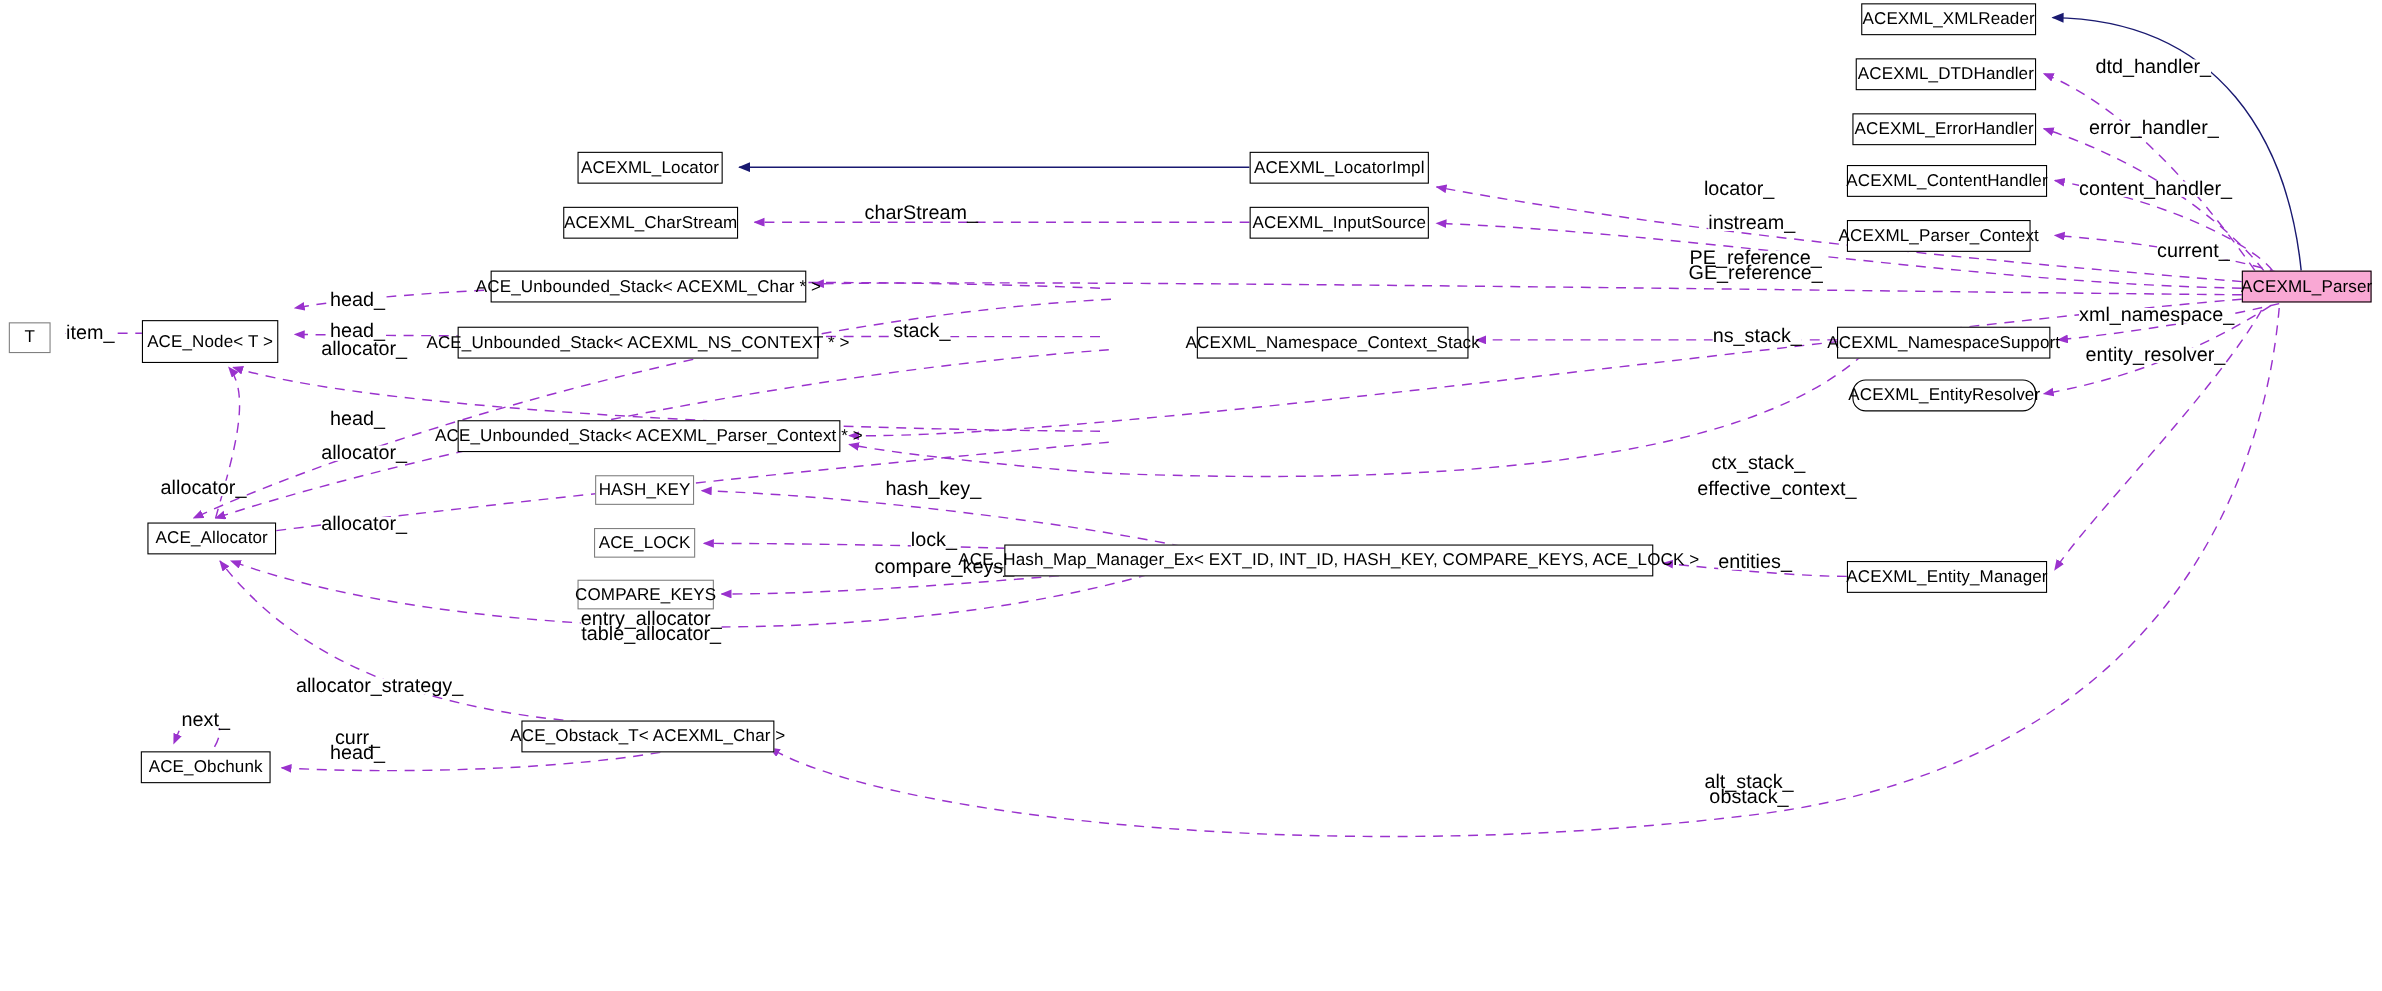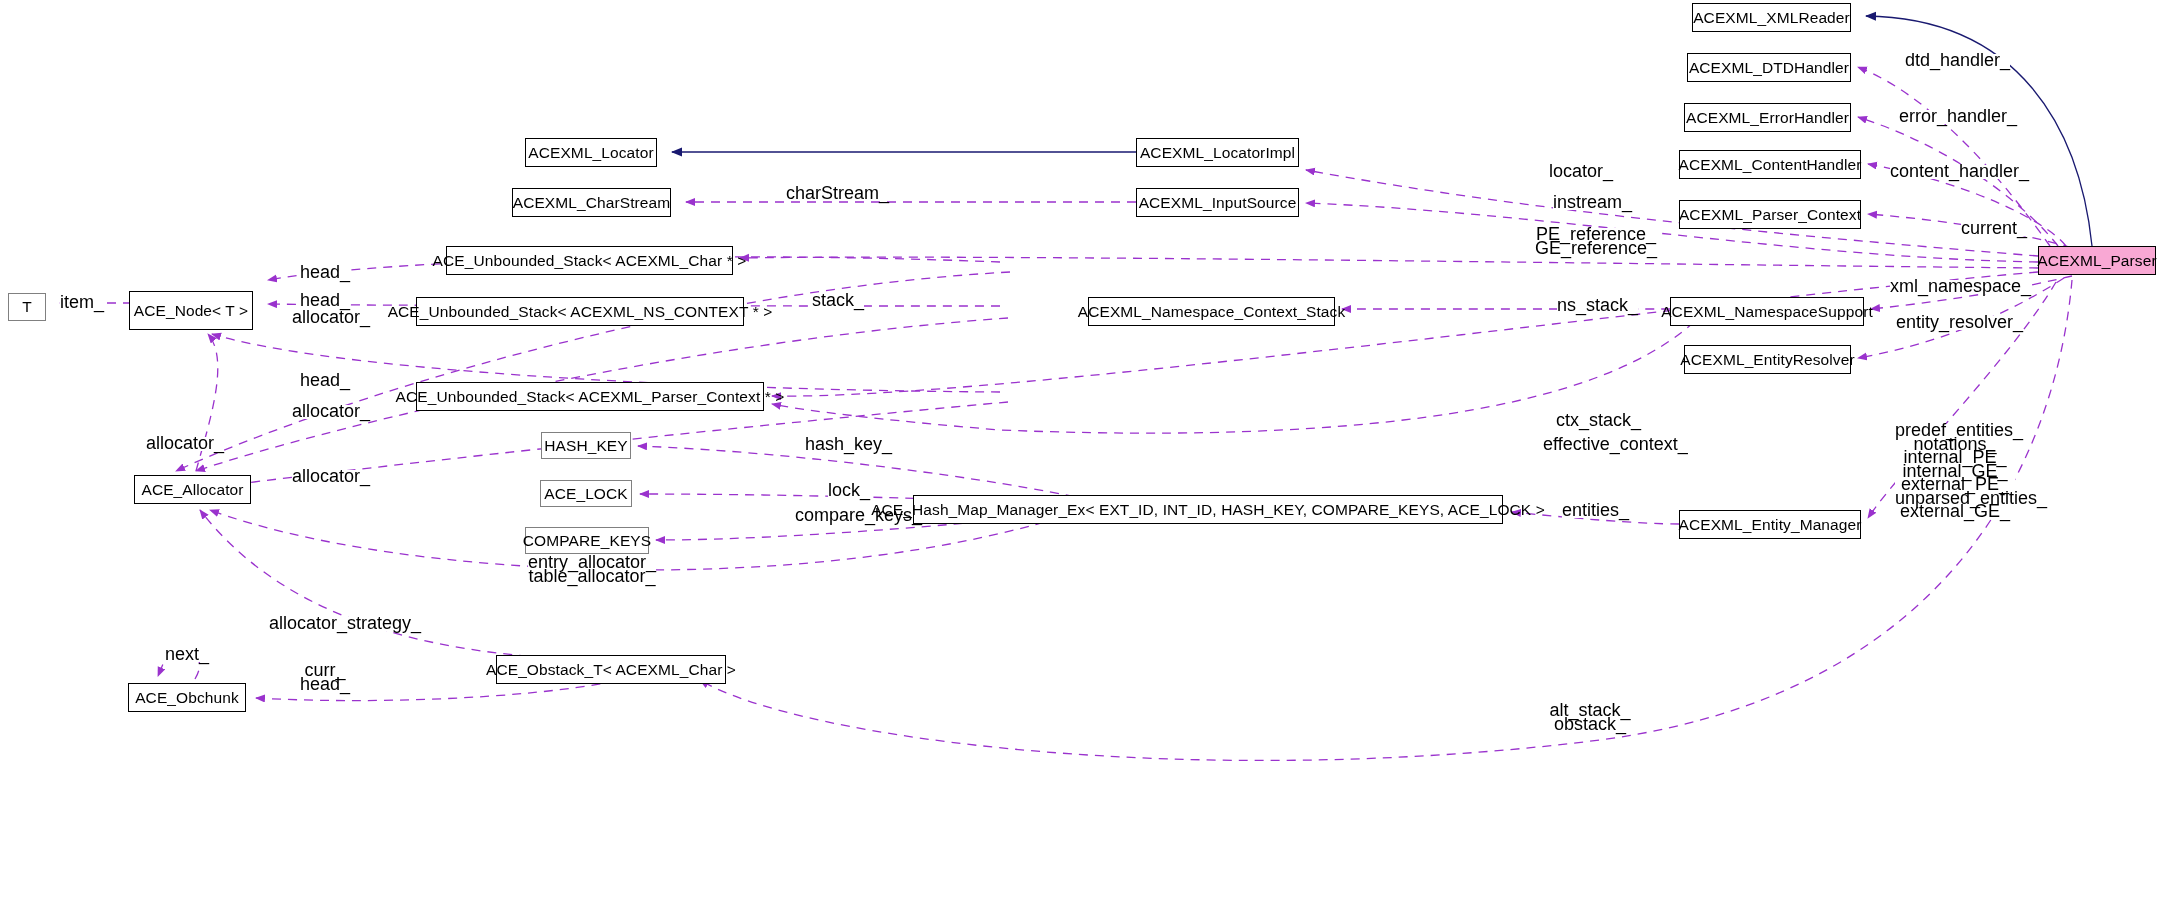--- a/index.html
+++ b/index.html
@@ -151,21 +151,21 @@
     </div>
   <div class="node tmpl" style="left:541px;top:432px; width:90px;  height:27px;">
       <span>HASH_KEY</span>
     </div>
   <div class="node tmpl" style="left:540px;top:480px; width:92px;  height:27px;">
       <span>ACE_LOCK</span>
     </div>
   <div class="node tmpl" style="left:525px;top:527px; width:124px; height:27px;">
       <span>COMPARE_KEYS</span>
     </div>
-  <div class="node" style="left:474px;top:655px; width:230px; height:29px;margin-left:22px;">
+  <div class="node" style="left:474px;top:655px; width:230px; height:29px;">
       <span>ACE_Obstack_T&lt; ACEXML_Char &gt;</span>
     </div>
 
   <div class="node" style="left:1136px;top:138px; width:163px; height:29px;">
       <span>ACEXML_LocatorImpl</span>
     </div>
   <div class="node" style="left:1136px;top:188px; width:163px; height:29px;">
       <span>ACEXML_InputSource</span>
     </div>
   <div class="node" style="left:1088px;top:297px; width:247px; height:29px;">
@@ -180,27 +180,27 @@
     </div>
   <div class="node" style="left:1687px;top:53px;  width:164px; height:29px;">
       <span>ACEXML_DTDHandler</span>
     </div>
   <div class="node" style="left:1684px;top:103px; width:167px; height:29px;">
       <span>ACEXML_ErrorHandler</span>
     </div>
   <div class="node" style="left:1679px;top:150px; width:182px; height:29px;">
       <span>ACEXML_ContentHandler</span>
     </div>
-  <div class="node" style="left:1679px;top:200px; width:182px; height:29px;">
+  <div class="node" style="left:1679px;top:200px; width:167px; height:29px;">
       <span>ACEXML_Parser_Context</span>
     </div>
   <div class="node" style="left:1670px;top:297px; width:194px; height:29px;">
       <span>ACEXML_NamespaceSupport</span>
     </div>
-  <div class="node" style="left:1684px;top:345px; width:167px; height:29px;">
+  <div class="node" style="left:1684px;top:345px; width:167px; height:29px;border-radius:12px;">
       <span>ACEXML_EntityResolver</span>
     </div>
   <div class="node" style="left:1679px;top:510px; width:182px; height:29px;">
       <span>ACEXML_Entity_Manager</span>
     </div>
 
   <div class="node focus" style="left:2038px;top:246px; width:118px; height:29px;">
       <span>ACEXML_Parser</span>
     </div>
 
@@ -233,23 +233,16 @@
   <div class="edge-label" style="left:1556px;top:381px;margin-top:33px;">ctx_stack_</div>
   <div class="edge-label" style="left:1527px;top:438px;margin-left:16px;">effective_context_</div>
   <div class="edge-label" style="left:1562px;top:504px;">entities_</div>
 
   <div class="edge-label" style="left:1905px;top:54px;">dtd_handler_</div>
   <div class="edge-label" style="left:1899px;top:110px;">error_handler_</div>
   <div class="edge-label" style="left:1890px;top:165px;">content_handler_</div>
   <div class="edge-label" style="left:1925px;top:222px;margin-left:36px;">current_</div>
   <div class="edge-label" style="left:1890px;top:280px;">xml_namespace_</div>
   <div class="edge-label" style="left:1896px;top:316px;">entity_resolver_</div>
-  <div class="edge-label" style="left:1895px;top:424px; width:120px; text-align:center;">predef_entities_
-notations_
-internal_PE_
-internal_GE_
-external_PE_
-unparsed_entities_
-external_GE_</div>
   <div class="edge-label" style="left:1545px;top:704px; width:90px; text-align:center;">alt_stack_
 obstack_</div>
 
 </div>
 
 </body></html>

